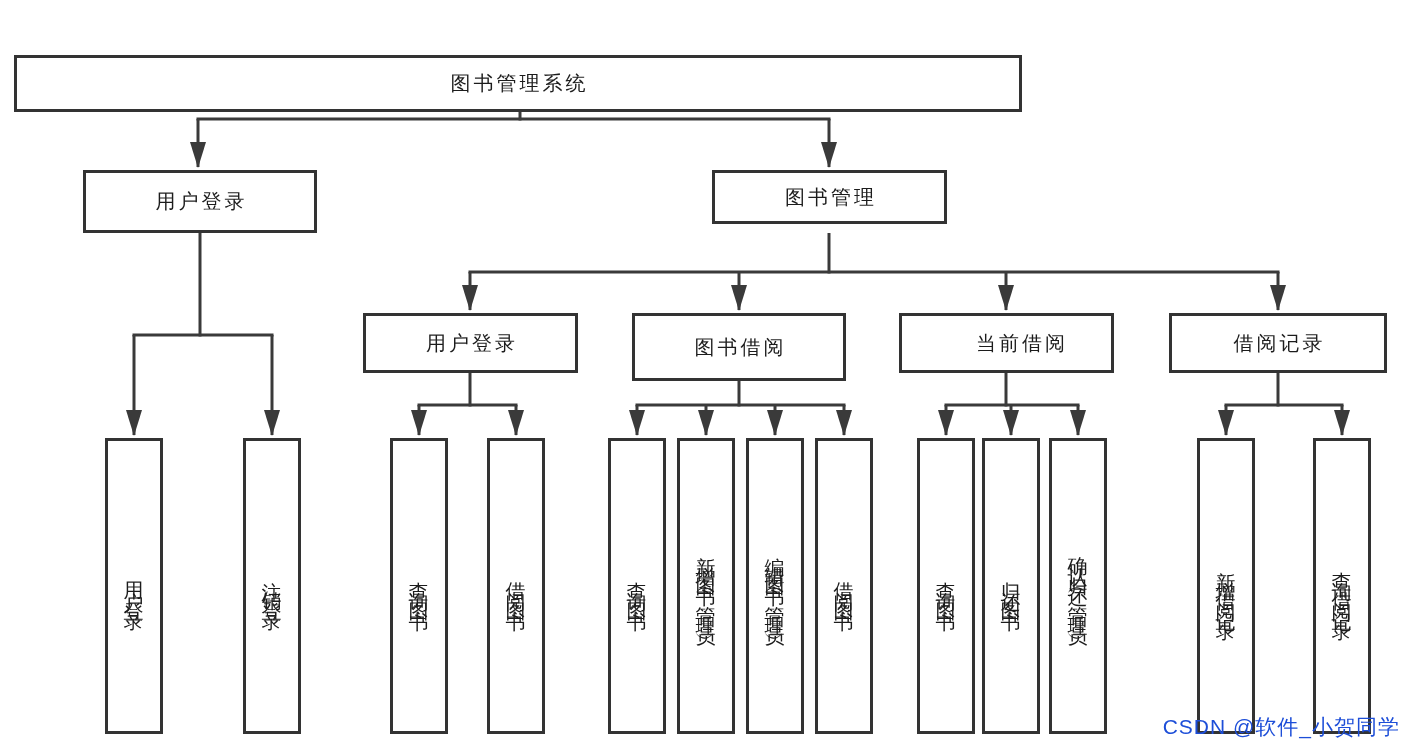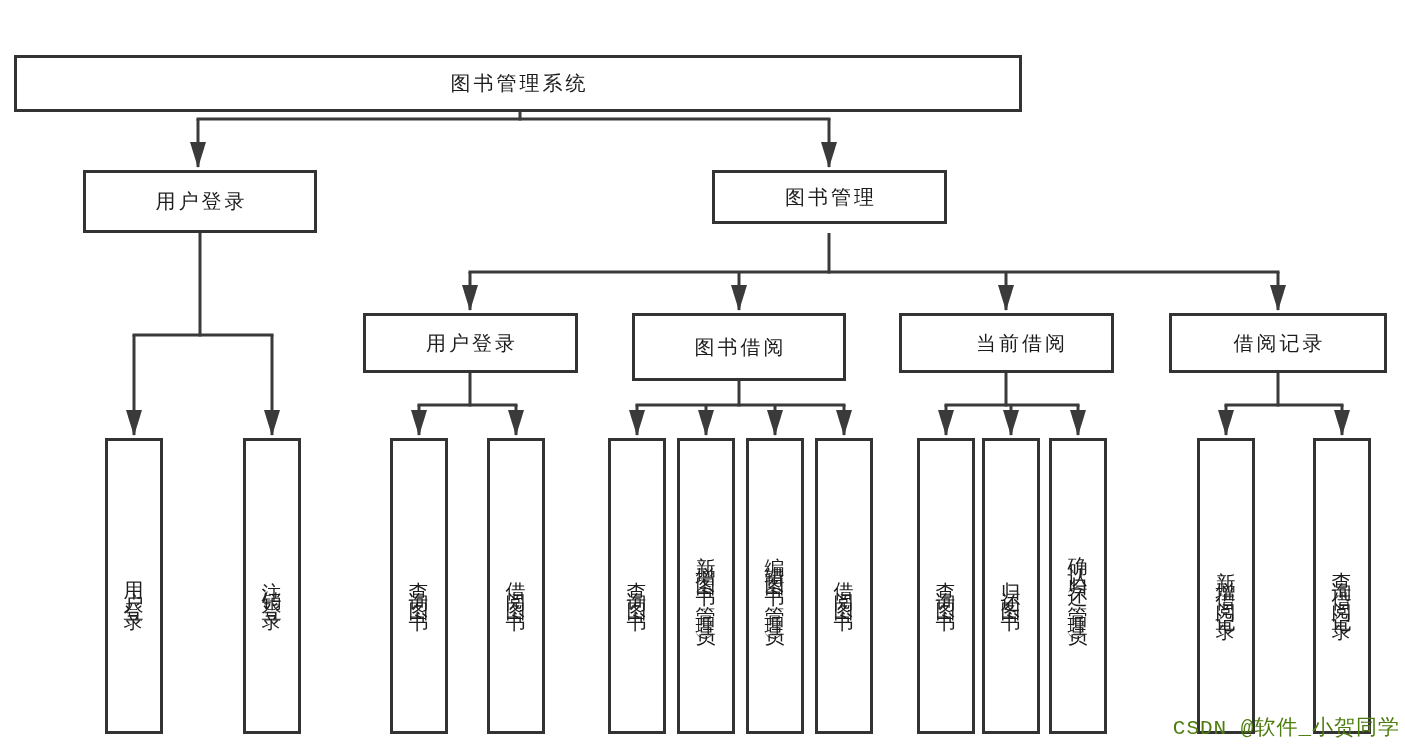--- a/index.html
+++ b/index.html
@@ -26,23 +26,23 @@
     writing-mode:vertical-rl;
     text-orientation:mixed;
     font-size:20px;
     letter-spacing:10px;
     line-height:1;
   }
   .watermark {
     position:absolute;
     right:5px; top:713px;
     z-index:5;
-    font-family:Liberation Mono, monospace;
+    font-family:Liberation Sans, sans-serif;
     font-size:21px;
-    color:#4d7c0f;
+    color:#1d4ed8;
     letter-spacing:1px;
     white-space:nowrap;
   }
 </style>
 </head>
 <body>
 
 <div class="canvas">
 
   <svg class="connectors" width="1405" height="747" viewBox="0 0 1405 747">

